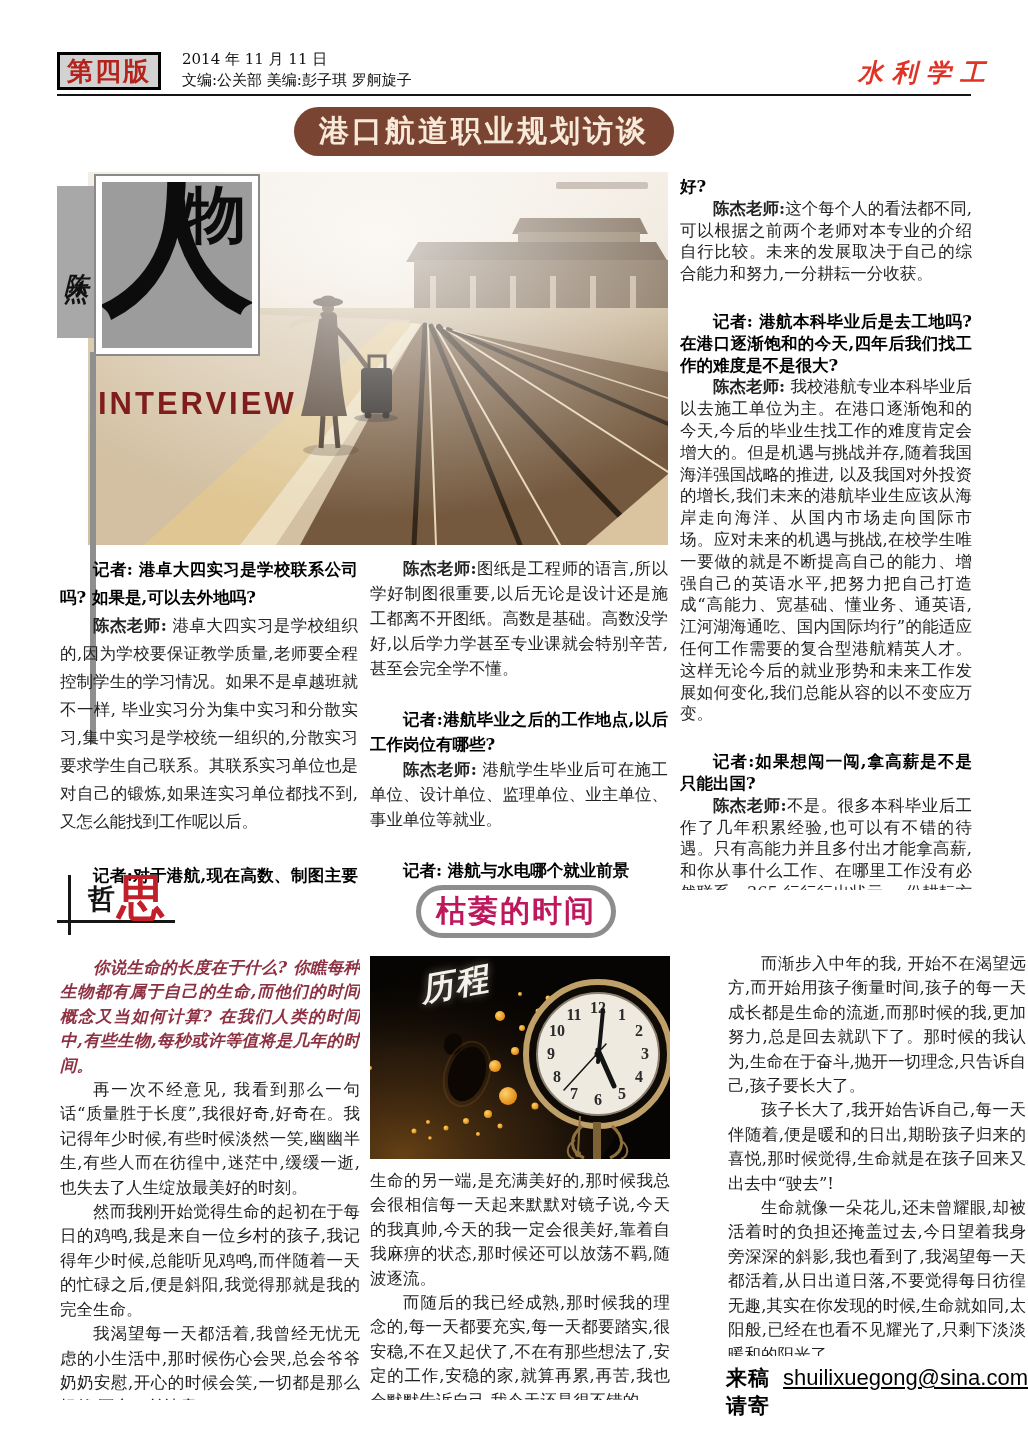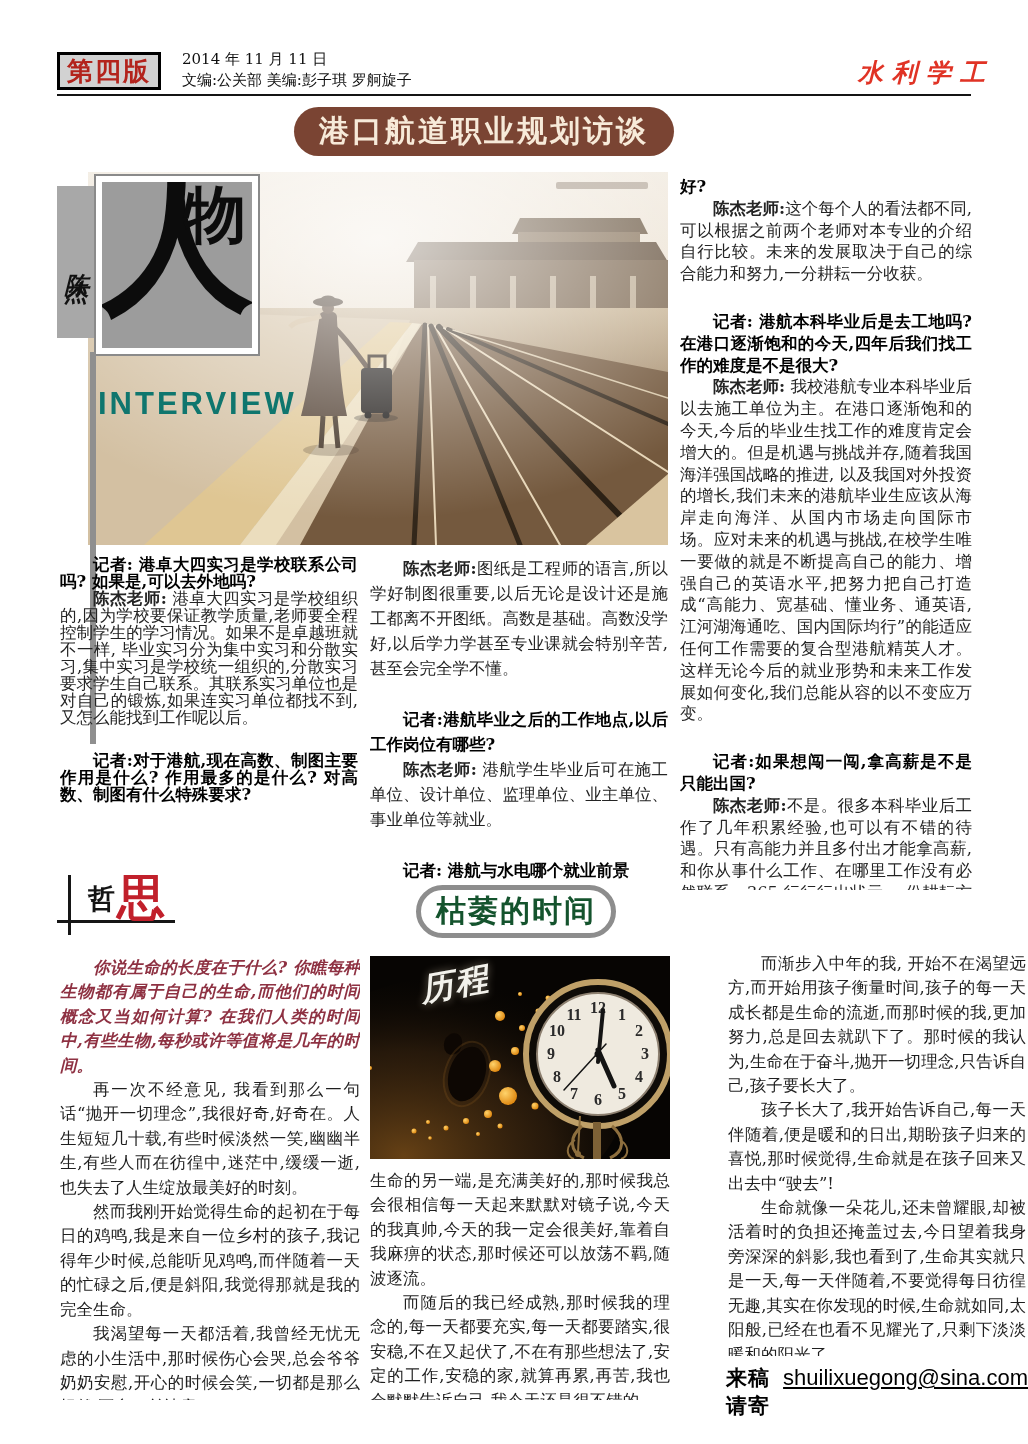--- a/index.html
+++ b/index.html
@@ -26,45 +26,45 @@
   .photo{left:88px;top:172px;width:580px;height:373px;}
   .logo-byline{left:57px;top:186px;width:40px;height:152px;background:#a8a8a8;display:flex;
                align-items:center;justify-content:center;}
   .logo-byline span{writing-mode:vertical-rl;font-size:23px;font-weight:bold;font-style:italic;color:#111;letter-spacing:8px;}
   .logo-box{left:96px;top:176px;width:162px;height:178px;background:#9c9c9c;border:6px solid #fff;
             box-shadow:0 0 0 2px #8a8a8a;box-sizing:border-box;overflow:hidden;}
   .char-main{position:absolute;left:0px;top:-32px;font-size:152px;font-weight:900;color:#0c0c0c;
              line-height:1.2;font-family:"DejaVu Sans",sans-serif;}
   .char-sub{position:absolute;right:6px;top:2px;font-size:62px;font-weight:900;color:#0c0c0c;
             line-height:1;font-family:"DejaVu Sans",sans-serif;}
-  .logo-sub{left:98px;top:386px;font-size:31px;font-weight:bold;color:#0f766e;letter-spacing:3px;
+  .logo-sub{left:98px;top:386px;font-size:31px;font-weight:bold;color:#7f1d1d;letter-spacing:3px;
             font-family:"Liberation Sans","DejaVu Sans",sans-serif;}
   .logo-line{left:90px;top:352px;width:6px;height:392px;background:#8f8f8f;}
 
   
   .icol{width:298px;font-size:16.5px;text-align:justify;color:#242424;}
   .icol p{margin:0;text-indent:2em;}
   .icol p.q{font-weight:bold;color:#000;margin-top:26px;}
   .icol p.q:first-child{margin-top:0;}
   .icol p.cont{text-indent:0;margin-top:0;}
   .icol .lead{font-weight:bold;}
-  #col1{left:60px;top:556px;height:332px;line-height:17px;overflow:hidden;}
+  #col1{left:60px;top:556px;height:332px;line-height:28px;overflow:hidden;}
   #col2{left:370px;top:556px;height:332px;line-height:25px;overflow:hidden;}
   #col3{left:680px;top:176px;width:292px;height:714px;line-height:21.8px;overflow:hidden;}
 
   
   .zhesi-vline{left:68px;top:875px;width:3px;height:60px;background:#161616;}
   .zhesi-hline{left:57px;top:920px;width:118px;height:3px;background:#161616;}
   .zhesi-small{left:88px;top:885px;font-size:27px;font-weight:bold;color:#141414;line-height:1;
                font-family:"DejaVu Sans",sans-serif;}
   .zhesi-big{left:117px;top:873px;font-size:48px;font-weight:900;color:#c1202b;line-height:1;
              font-family:"DejaVu Sans",sans-serif;}
   .essay-banner{left:416px;top:885px;width:200px;height:53px;border:5px solid #8d8d8d;border-radius:28px;
                 display:flex;align-items:center;justify-content:center;font-size:30px;font-weight:900;
-                color:#14532d;letter-spacing:2px;box-sizing:border-box;background:#fff;
+                color:#be185d;letter-spacing:2px;box-sizing:border-box;background:#fff;
                 font-family:"DejaVu Sans","Liberation Sans",sans-serif;}
 
   
   .ecol{width:300px;font-size:16.5px;line-height:24.4px;text-align:justify;color:#1f1f1f;}
   .ecol p{margin:0;text-indent:2em;}
   .ecol p.noindent{text-indent:0;}
   .intro{color:#8e3142;font-style:italic;font-weight:bold;}
   #ecol1{left:60px;top:956px;height:444px;overflow:hidden;}
   #ecol2{left:370px;top:956px;height:444px;overflow:hidden;}
   #ecol3{left:680px;top:952px;width:298px;height:404px;overflow:hidden;margin-left:48px;}
@@ -193,21 +193,21 @@
 
   <div class="abs zhesi-vline"></div>
   <div class="abs zhesi-hline"></div>
   <div class="abs zhesi-small">哲</div>
   <div class="abs zhesi-big">思</div>
 
   <div class="abs essay-banner">枯萎的时间</div>
 
   <div class="abs ecol" id="ecol1">
     <p class="intro">你说生命的长度在于什么? 你瞧每种生物都有属于自己的生命,而他们的时间概念又当如何计算? 在我们人类的时间中,有些生物,每秒或许等值将是几年的时间。</p>
-    <p>再一次不经意见, 我看到那么一句话“抛开一切理念”,我很好奇,好奇在。人生短短几十载,有些时候淡然一笑,幽幽半生,有些人而在彷徨中,迷茫中,缓缓一逝,也失去了人生绽放最美好的时刻。</p>
+    <p>再一次不经意见, 我看到那么一句话“质量胜于长度”,我很好奇,好奇在。我记得年少时候,有些时候淡然一笑,幽幽半生,有些人而在彷徨中,迷茫中,缓缓一逝,也失去了人生绽放最美好的时刻。</p>
     <p>然而我刚开始觉得生命的起初在于每日的鸡鸣,我是来自一位乡村的孩子,我记得年少时候,总能听见鸡鸣,而伴随着一天的忙碌之后,便是斜阳,我觉得那就是我的完全生命。</p>
     <p>我渴望每一天都活着,我曾经无忧无虑的小生活中,那时候伤心会哭,总会爷爷奶奶安慰,开心的时候会笑,一切都是那么坦然,不参一丝违意。</p>
 
   </div>
 
   <div class="abs ecol" id="ecol2">
     <div class="clockfig">
       <svg width="300" height="203" viewBox="0 0 300 203">
         <defs>
           <radialGradient id="sandGlow" cx="0.35" cy="0.75" r="0.8">
@@ -289,21 +289,21 @@
       </svg>
       <div class="licheng">历程</div>
     </div>
     <p class="noindent">生命的另一端,是充满美好的,那时候我总会很相信每一天起来默默对镜子说,今天的我真帅,今天的我一定会很美好,靠着自我麻痹的状态,那时候还可以放荡不羁,随波逐流。</p>
     <p>而随后的我已经成熟,那时候我的理念的,每一天都要充实,每一天都要踏实,很安稳,不在又起伏了,不在有那些想法了,安定的工作,安稳的家,就算再累,再苦,我也会默默告诉自己,我今天还是很不错的。</p>
   </div>
 
   <div class="abs ecol" id="ecol3">
     <p>而渐步入中年的我, 开始不在渴望远方,而开始用孩子衡量时间,孩子的每一天成长都是生命的流逝,而那时候的我,更加努力,总是回去就趴下了。那时候的我认为,生命在于奋斗,抛开一切理念,只告诉自己,孩子要长大了。</p>
     <p>孩子长大了,我开始告诉自己,每一天伴随着,便是暖和的日出,期盼孩子归来的喜悦,那时候觉得,生命就是在孩子回来又出去中“驶去”!</p>
-    <p>生命就像一朵花儿,还未曾耀眼,却被活着时的负担还掩盖过去,今日望着我身旁深深的斜影,我也看到了,生命其实就只是一天,每一天伴随着,不要觉得每日彷徨无趣,其实在你发现的时候,生命就如同,太阳般,已经在也看不见耀光了,只剩下淡淡暖和的阳光了。</p>
+    <p>生命就像一朵花儿,还未曾耀眼,却被活着时的负担还掩盖过去,今日望着我身旁深深的斜影,我也看到了,我渴望每一天都活着,从日出道日落,不要觉得每日彷徨无趣,其实在你发现的时候,生命就如同,太阳般,已经在也看不见耀光了,只剩下淡淡暖和的阳光了。</p>
 
   </div>
 
   <div class="abs footer">
     <span class="label">来稿请寄</span>
     <span class="email">shuilixuegong@sina.com</span>
   </div>
 
 </div>
 

